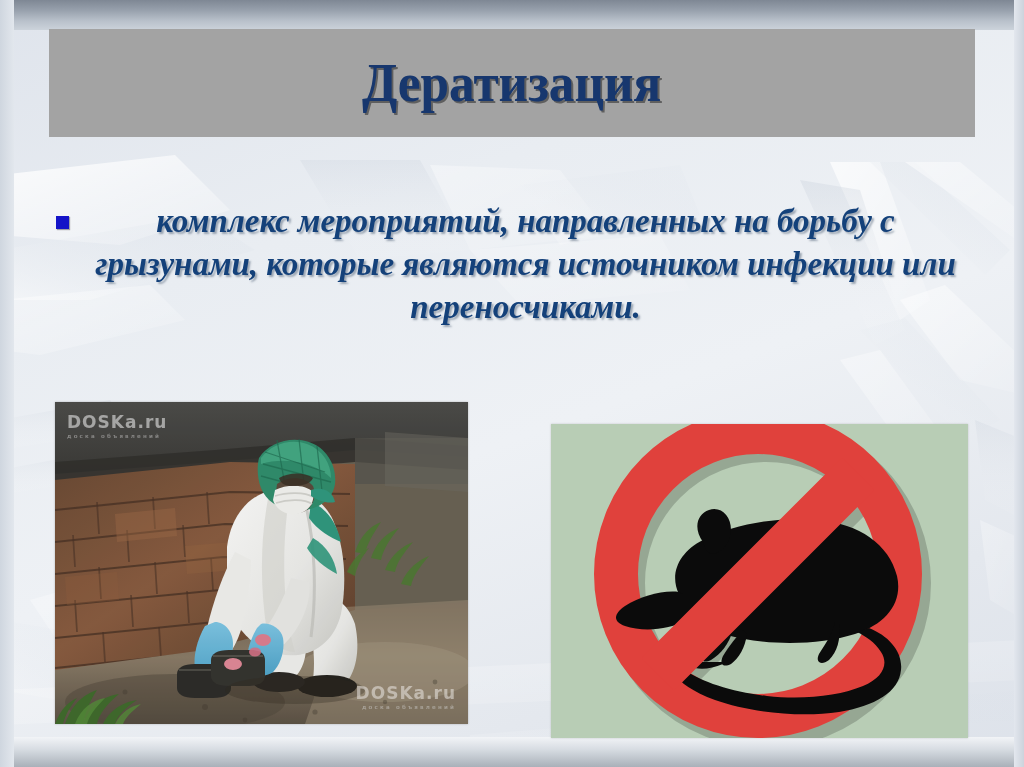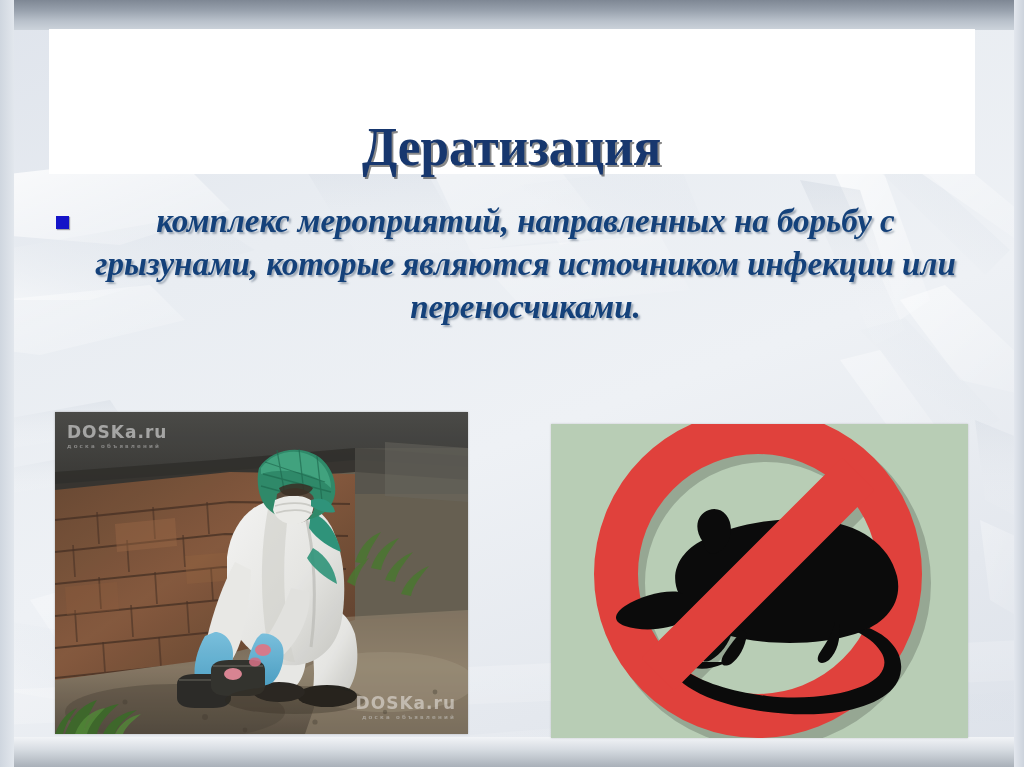--- a/index.html
+++ b/index.html
@@ -59,24 +59,24 @@
     pointer-events: none;
   }
   .shards svg { display: block; width: 100%; height: 100%; }
 
   
   .title-banner {
     position: absolute;
     left: 49px;
     top: 29px;
     width: 926px;
-    height: 145px;
-    background: #ffffff;
+    height: 108px;
+    background: #a3a3a3;
     display: flex;
-    align-items: flex-end;
+    align-items: center;
     justify-content: center;
   }
   .title-text {
     font-family: "Liberation Serif", "DejaVu Serif", serif;
     font-weight: bold;
     font-size: 54px;
     line-height: 1;
     color: #17376e;
     letter-spacing: 0px;
     text-shadow: 2px 2px 0px rgba(40,40,40,0.55);
@@ -113,21 +113,21 @@
     text-align: center;
     text-shadow: 2px 2px 2px rgba(90,105,125,0.55);
     padding-right: 18px;
     margin-left: 10px;
   }
 
   
   .photo-left {
     position: absolute;
     left: 55px;
-    top: 412px;
+    top: 402px;
     width: 413px;
     height: 322px;
     overflow: hidden;
     background: #2b2a27;
     box-shadow: 0 0 2px rgba(0,0,0,0.25);
   }
   .photo-left svg { display:block; width:100%; height:100%; }
 
   .wm {
     position: absolute;

